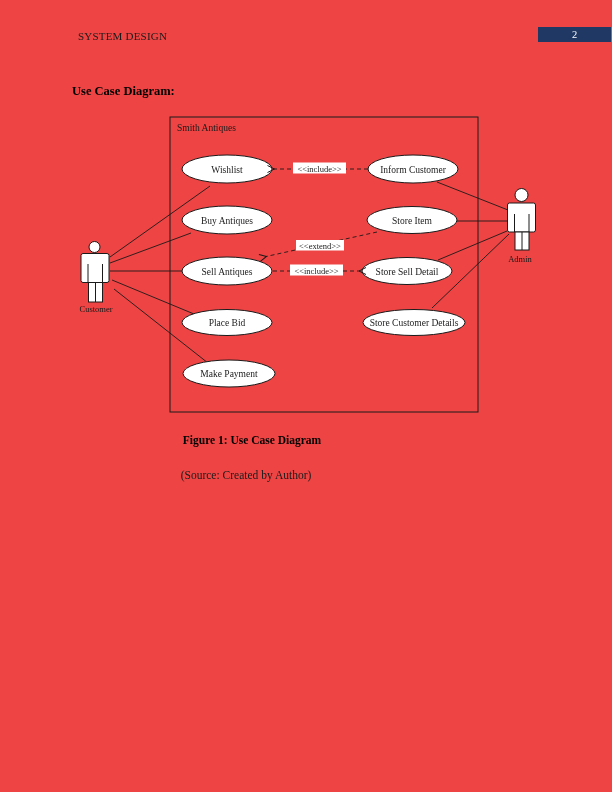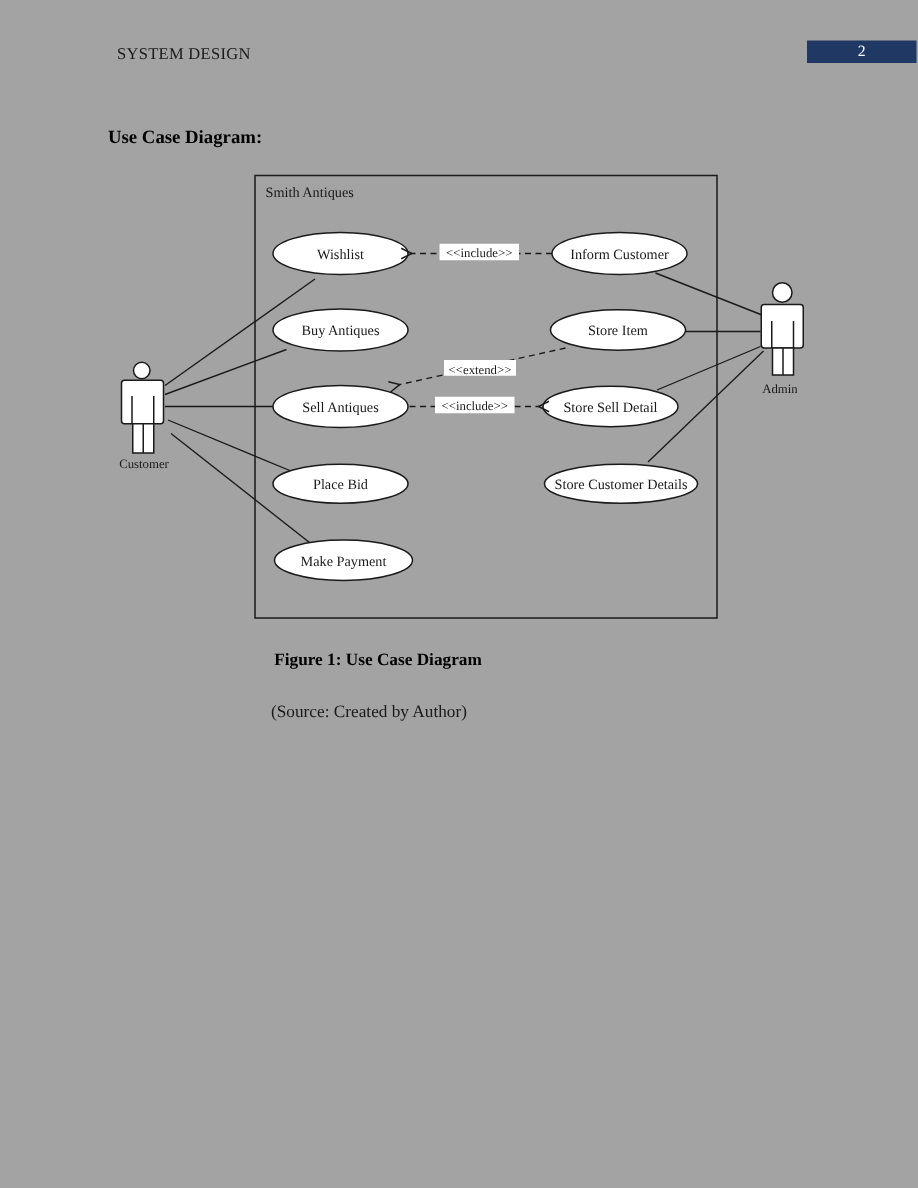--- a/index.html
+++ b/index.html
@@ -1,17 +1,17 @@
 <!DOCTYPE html>
 <html><head>
 <meta charset="utf-8">
 <style>
   html,body{margin:0;padding:0;background:#888;}
   .page{
-    position:relative;width:612px;height:792px;background:#a3a3a3;
+    position:relative;width:612px;height:792px;background:#ef4444;
     font-family:"Liberation Serif","DejaVu Serif",serif;color:#111;
     overflow:hidden;margin:0 auto;
   }
   .header-title{
     position:absolute;left:78px;top:30px;font-size:11px;letter-spacing:.2px;color:#1a1a1a;
   }
   .page-number-box{
     position:absolute;left:538px;top:27px;width:73px;height:15px;
     display:flex;align-items:center;justify-content:center;
   }

